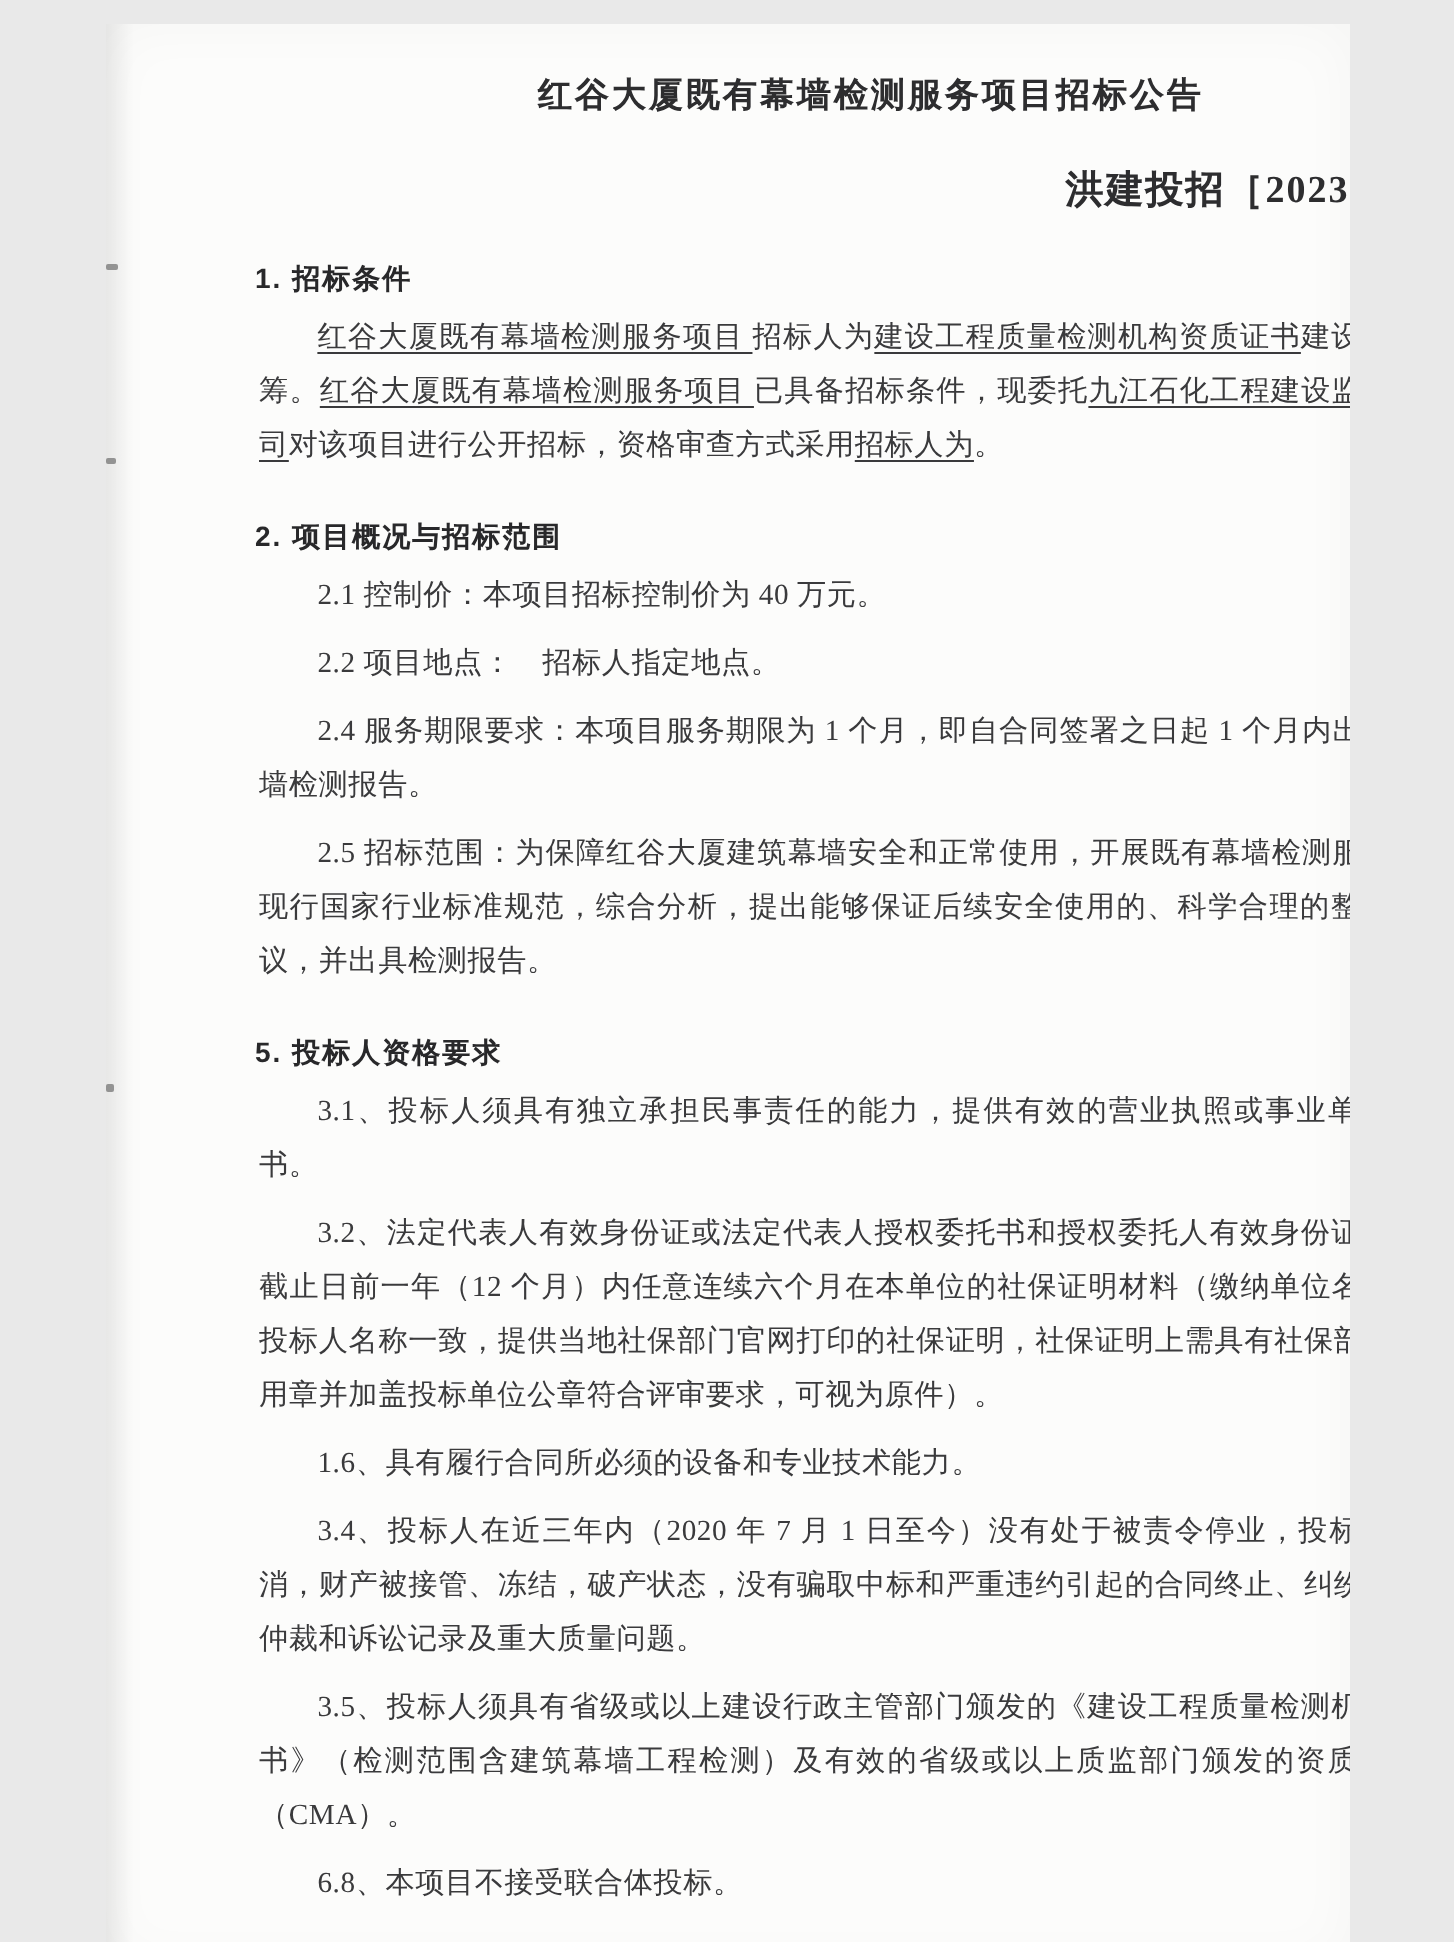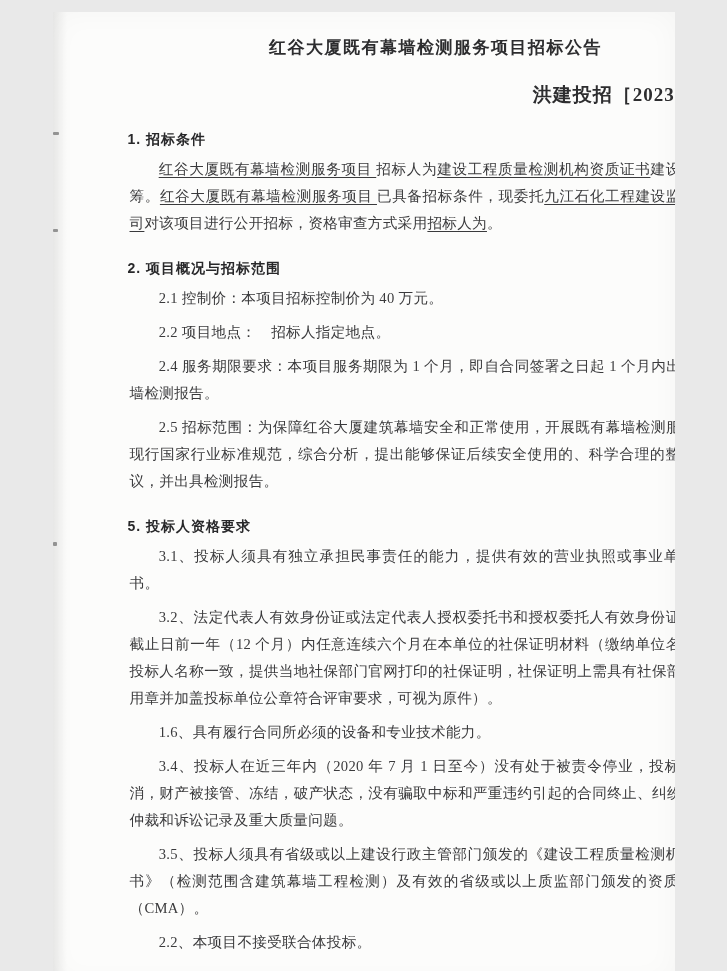--- a/index.html
+++ b/index.html
@@ -92,21 +92,21 @@
     </div>
 
     <div>
       <h2 class="section-heading">5. 投标人资格要求</h2>
       <div class="section-body">
           <p class="para"><span>3.1、投标人须具有独立承担民事责任的能力，提供有效的营业执照或事业单位法人证书。</span></p>
           <p class="para"><span>3.2、法定代表人有效身份证或法定代表人授权委托书和授权委托人有效身份证，及投标截止日前一年（12 个月）内任意连续六个月在本单位的社保证明材料（缴纳单位名称必须与投标人名称一致，提供当地社保部门官网打印的社保证明，社保证明上需具有社保部门电子专用章并加盖投标单位公章符合评审要求，可视为原件）。</span></p>
           <p class="para"><span>1.6、具有履行合同所必须的设备和专业技术能力。</span></p>
           <p class="para"><span>3.4、投标人在近三年内（2020 年 7 月 1 日至今）没有处于被责令停业，投标资格被取消，财产被接管、冻结，破产状态，没有骗取中标和严重违约引起的合同终止、纠纷、争议、仲裁和诉讼记录及重大质量问题。</span></p>
           <p class="para"><span>3.5、投标人须具有省级或以上建设行政主管部门颁发的《建设工程质量检测机构资质证书》（检测范围含建筑幕墙工程检测）及有效的省级或以上质监部门颁发的资质认定证书（CMA）。</span></p>
-          <p class="para"><span>2.2、本项目不接受联合体投标。</span></p>
+          <p class="para"><span>6.8、本项目不接受联合体投标。</span></p>
         </div>
     </div>
 
   </div>
 
   <svg class="seal" width="210" height="210" viewBox="-105 -105 210 210" aria-hidden="true">
     <g opacity="0.86">
       <circle r="76" fill="none" stroke="#cf382a" stroke-width="5.5"></circle>
       <defs>
         <path id="sealArcTop" d="M -55,24 A 59,59 0 1 1 59,-4" fill="none"></path>

